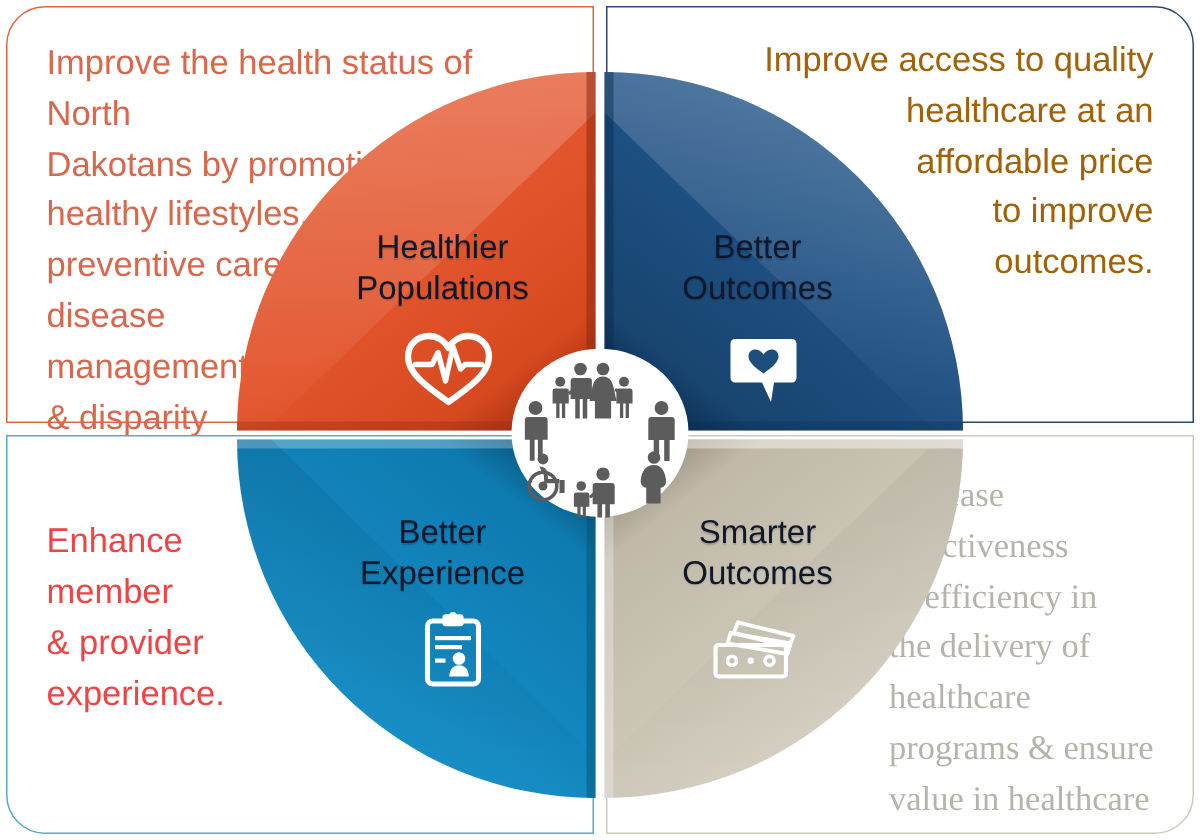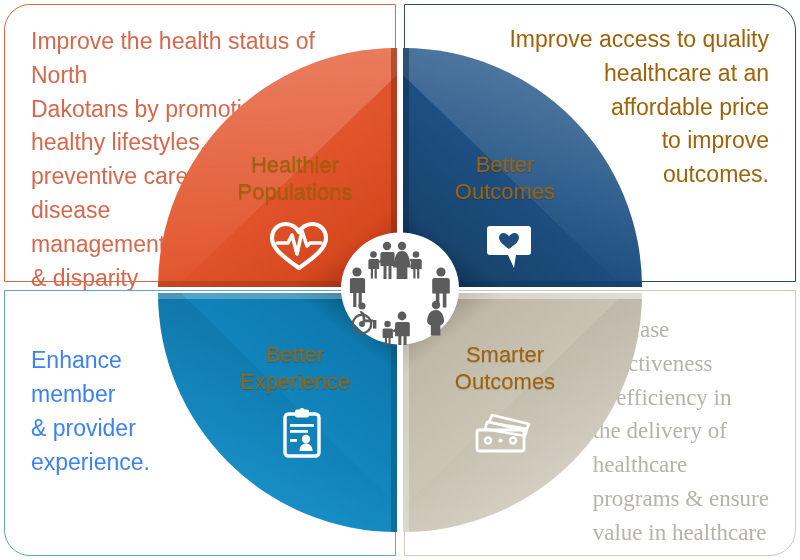--- a/index.html
+++ b/index.html
@@ -70,21 +70,21 @@
     color: #D9674B;
     text-align: left;
     padding: 20px 0 0 26px;
   }
   .panel-tr .panel-text {
     color: #a16207;
     text-align: right;
     padding: 18px 26px 0 0;
   }
   .panel-bl .panel-text {
-    color: #3b82f6;
+    color: #ef4444;
     text-align: left;
     padding: 0 0 22px 26px;
   }
   .panel-br .panel-text {
     color: #B6B3AA;
     text-align: left;
     padding: 22px 26px 0 0;
     font-family: Liberation Serif, serif;
   }
 
@@ -97,21 +97,21 @@
     height: 490px;
     pointer-events: none;
   }
   #wheel svg { display: block; }
 
   
   .seg-label {
     position: absolute;
     width: 190px;
     text-align: center;
-    color: #a16207;
+    color: #0f172a;
     font-size: 22px;
     line-height: 1.22;
     white-space: pre-line;
     text-shadow: 0 1px 1px rgba(0,0,0,.18);
   }
   .seg-label-hp { left: 200px; top: 152px; }
   .seg-label-bo { left: 410px; top: 152px; }
   .seg-label-be { left: 200px; top: 342px; }
   .seg-label-ss { left: 410px; top: 342px; }
 

